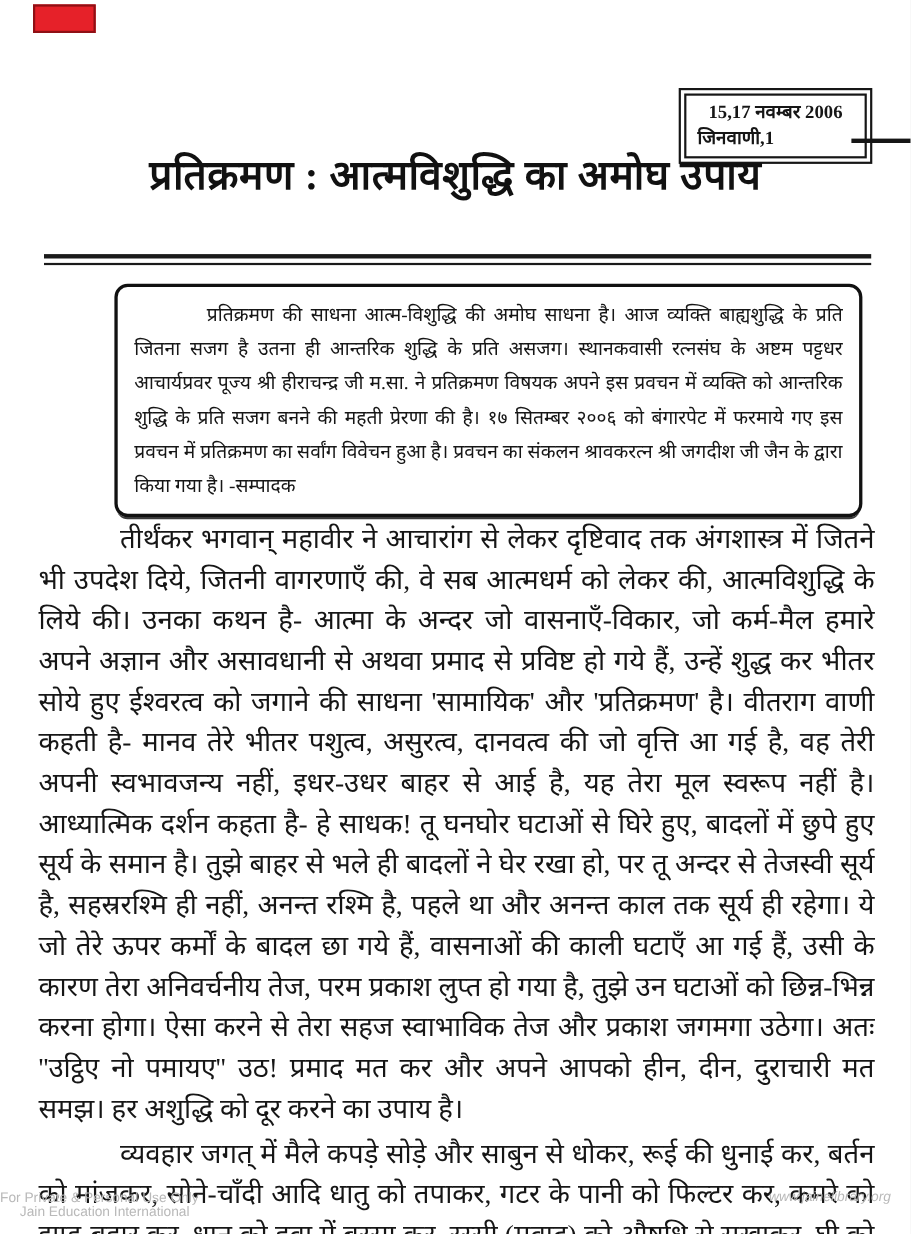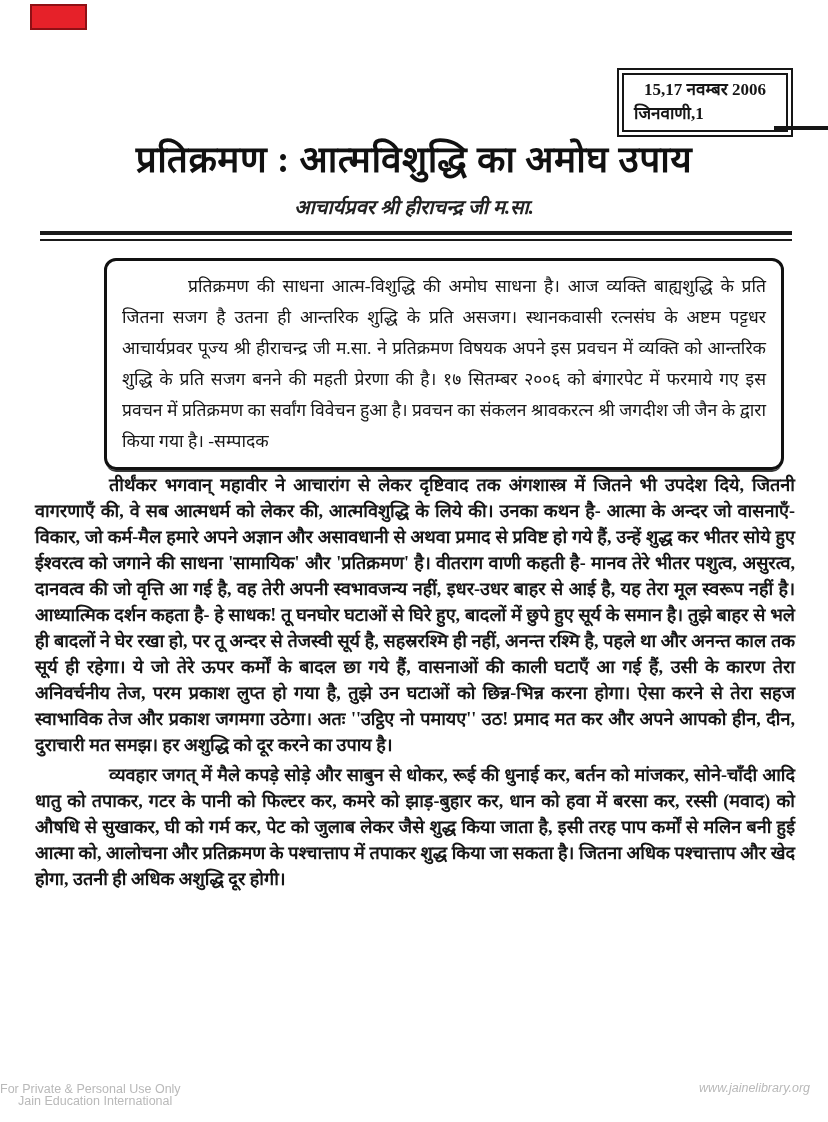--- a/index.html
+++ b/index.html
@@ -22,21 +22,21 @@
     box-sizing: border-box;
   }
   .top-right-rule {
     position: absolute;
     top: 126px; right: 0;
     width: 54px; height: 4px;
     background: #161616;
   }
   .issue-box {
     position: absolute;
-    top: 68px; right: 35px;
+    top: 80px; right: 35px;
     width: 176px;
     border: 2px solid #161616;
     padding: 3px;
     box-sizing: border-box;
   }
   .issue-box-inner {
     border: 2px solid #161616;
     padding: 3px 10px 4px 10px;
     font-weight: bold;
     font-size: 17px;
@@ -91,25 +91,24 @@
     text-align: justify;
     text-indent: 66px;
   }
   .body-text {
     position: absolute;
     top: 472px; left: 35px;
     width: 760px;
   }
   .body-paragraph {
     margin: 0;
-    font-size: 18px;
-    line-height: 26px;
+    font-size: 25px;
+    line-height: 37px;
     text-align: justify;
     text-indent: 74px;
-    font-weight: bold;
   }
   .body-paragraph + .body-paragraph { margin-top: 4px; }
   .page-footer {
     position: absolute;
     left: 0; bottom: 14px;
     width: 100%;
     font-family: "Liberation Sans", "DejaVu Sans", sans-serif;
     font-size: 12.5px;
     color: #b9b9b9;
   }
@@ -131,21 +130,20 @@
       <div class="issue-date">15,17 नवम्बर 2006</div>
       <div class="issue-row">
         <span>जिनवाणी,</span>
         <span>1</span>
       </div>
     </div>
   </div>
 
   <h1 class="page-title">प्रतिक्रमण : आत्मविशुद्धि का अमोघ उपाय</h1>
 
-  <div class="author-subtitle">आचार्यप्रवर श्री हीराचन्द्र जी म.सा.</div>
 
   <div class="title-divider"></div>
 
   <div class="editor-note-box">
     <p class="editor-note-text">प्रतिक्रमण की साधना आत्म-विशुद्धि की अमोघ साधना है। आज व्यक्ति बाह्यशुद्धि के प्रति जितना सजग है उतना ही आन्तरिक शुद्धि के प्रति असजग। स्थानकवासी रत्नसंघ के अष्टम पट्टधर आचार्यप्रवर पूज्य श्री हीराचन्द्र जी म.सा. ने प्रतिक्रमण विषयक अपने इस प्रवचन में व्यक्ति को आन्तरिक शुद्धि के प्रति सजग बनने की महती प्रेरणा की है। १७ सितम्बर २००६ को बंगारपेट में फरमाये गए इस प्रवचन में प्रतिक्रमण का सर्वांग विवेचन हुआ है। प्रवचन का संकलन श्रावकरत्न श्री जगदीश जी जैन के द्वारा किया गया है। -सम्पादक</p>
   </div>
 
   <div class="body-text">
     <p class="body-paragraph">तीर्थंकर भगवान् महावीर ने आचारांग से लेकर दृष्टिवाद तक अंगशास्त्र में जितने भी उपदेश दिये, जितनी वागरणाएँ की, वे सब आत्मधर्म को लेकर की, आत्मविशुद्धि के लिये की। उनका कथन है- आत्मा के अन्दर जो वासनाएँ-विकार, जो कर्म-मैल हमारे अपने अज्ञान और असावधानी से अथवा प्रमाद से प्रविष्ट हो गये हैं, उन्हें शुद्ध कर भीतर सोये हुए ईश्वरत्व को जगाने की साधना 'सामायिक' और 'प्रतिक्रमण' है। वीतराग वाणी कहती है- मानव तेरे भीतर पशुत्व, असुरत्व, दानवत्व की जो वृत्ति आ गई है, वह तेरी अपनी स्वभावजन्य नहीं, इधर-उधर बाहर से आई है, यह तेरा मूल स्वरूप नहीं है। आध्यात्मिक दर्शन कहता है- हे साधक! तू घनघोर घटाओं से घिरे हुए, बादलों में छुपे हुए सूर्य के समान है। तुझे बाहर से भले ही बादलों ने घेर रखा हो, पर तू अन्दर से तेजस्वी सूर्य है, सहस्ररश्मि ही नहीं, अनन्त रश्मि है, पहले था और अनन्त काल तक सूर्य ही रहेगा। ये जो तेरे ऊपर कर्मों के बादल छा गये हैं, वासनाओं की काली घटाएँ आ गई हैं, उसी के कारण तेरा अनिवर्चनीय तेज, परम प्रकाश लुप्त हो गया है, तुझे उन घटाओं को छिन्न-भिन्न करना होगा। ऐसा करने से तेरा सहज स्वाभाविक तेज और प्रकाश जगमगा उठेगा। अतः ''उट्ठिए नो पमायए'' उठ! प्रमाद मत कर और अपने आपको हीन, दीन, दुराचारी मत समझ। हर अशुद्धि को दूर करने का उपाय है।</p>
     <p class="body-paragraph">व्यवहार जगत् में मैले कपड़े सोड़े और साबुन से धोकर, रूई की धुनाई कर, बर्तन को मांजकर, सोने-चाँदी आदि धातु को तपाकर, गटर के पानी को फिल्टर कर, कमरे को झाड़-बुहार कर, धान को हवा में बरसा कर, रस्सी (मवाद) को औषधि से सुखाकर, घी को गर्म कर, पेट को जुलाब लेकर जैसे शुद्ध किया जाता है, इसी तरह पाप कर्मों से मलिन बनी हुई आत्मा को, आलोचना और प्रतिक्रमण के पश्चात्ताप में तपाकर शुद्ध किया जा सकता है। जितना अधिक पश्चात्ताप और खेद होगा, उतनी ही अधिक अशुद्धि दूर होगी।</p>

